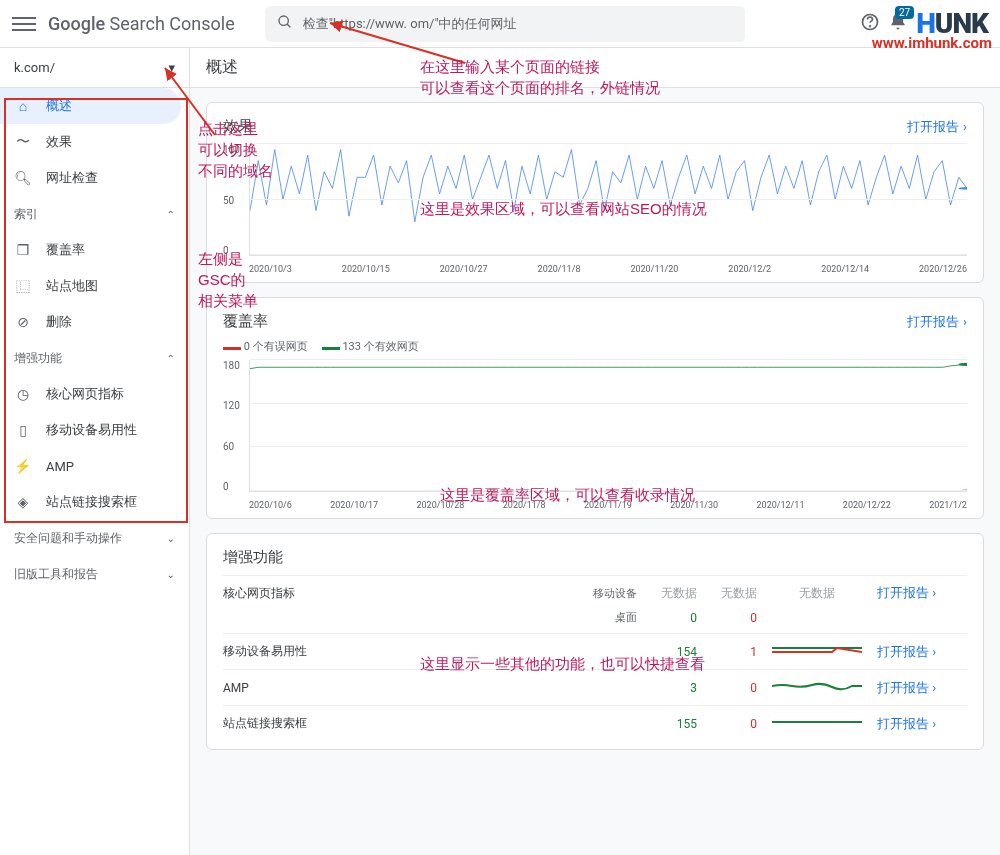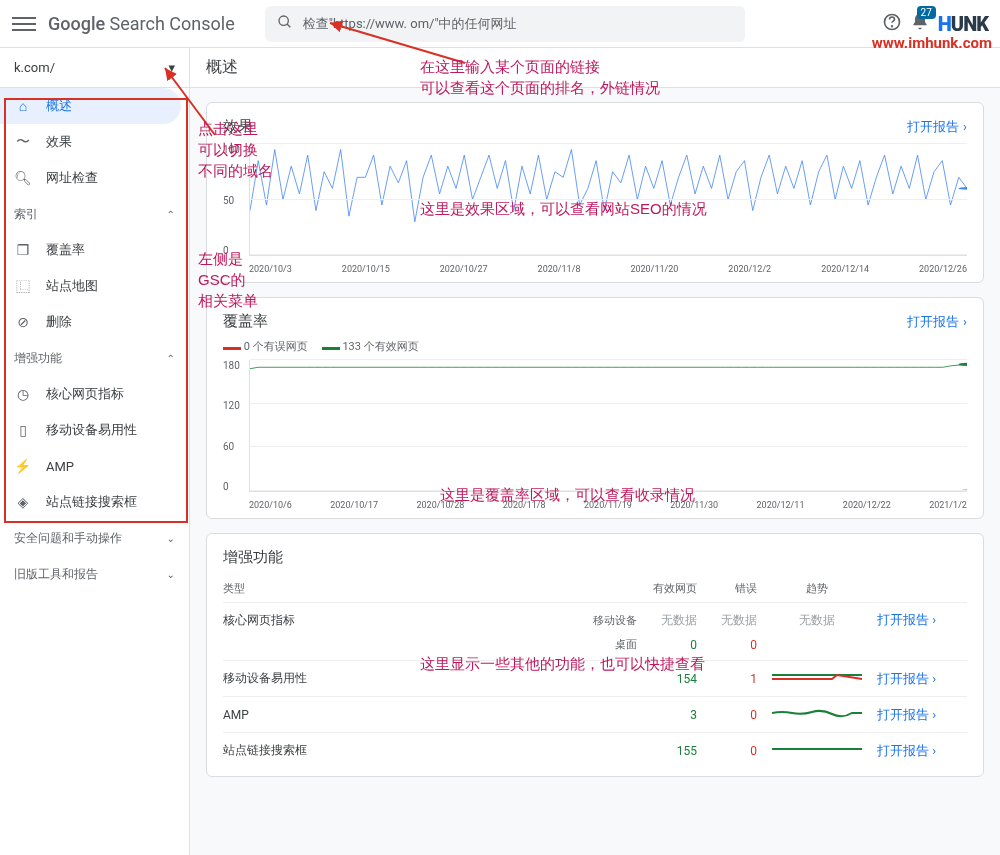--- a/index.html
+++ b/index.html
@@ -9,21 +9,21 @@
 .header { height: 48px; background: #fff; display: flex; align-items: center; padding: 0 12px; border-bottom: 1px solid #e0e0e0; }
 .hamburger { width: 24px; height: 24px; cursor: pointer; display: flex; flex-direction: column; justify-content: center; gap: 4px; margin-right: 12px; }
 .hamburger span { height: 2px; background: #5f6368; }
 .logo { font-size: 18px; color: #5f6368; font-weight: 400; margin-right: 20px; }
 .logo b { font-weight: 500; }
 .search-box { flex: 1; max-width: 480px; height: 36px; background: #f1f3f4; border-radius: 6px; display: flex; align-items: center; padding: 0 12px; color: #5f6368; margin-left: 10px; }
 .search-box .si { margin-right: 10px; }
 .header-right { margin-left: auto; display: flex; align-items: center; gap: 8px; }
 .badge { position: relative; }
 .badge-num { position: absolute; top: -6px; right: -6px; background: #0369a1; color: #fff; font-size: 10px; padding: 1px 4px; border-radius: 4px; }
-.hunk-logo { font-size: 20px; font-weight: 900; color: #2b3a4a; letter-spacing: -1px; }
+.hunk-logo { font-size: 28px; font-weight: 900; color: #2b3a4a; letter-spacing: -1px; }
 .hunk-logo .h1 { color: #1a73e8; }
 
 
 .layout { display: flex; height: calc(100% - 48px); }
 .sidebar { width: 190px; border-right: 1px solid #e0e0e0; background: #fff; overflow-y: auto; }
 .main { flex: 1; background: #f8f9fa; overflow-y: auto; padding: 0; }
 
 .domain-select { height: 40px; display: flex; align-items: center; padding: 0 14px; border-bottom: 1px solid #e0e0e0; color: #3c4043; font-size: 13px; cursor: pointer; }
 .domain-select .dd { margin-left: auto; }
 
@@ -255,28 +255,20 @@
             <div>2021/1/2</div>
           </div>
       </div>
     </div>
 
     <div class="card">
       <div class="card-head">
         <div class="card-title">增强功能</div>
       </div>
       <div class="enh-table">
-        <div class="enh-head">
-          <div class="c-type">类型</div>
-          <div class="c-sub"></div>
-          <div class="c-valid">有效网页</div>
-          <div class="c-err">错误</div>
-          <div class="c-trend">趋势</div>
-          <div class="c-open"></div>
-        </div>
         <div id="enh-rows">
             <div class="enh-row">
   <div class="c-type">核心网页指标</div>
   <div class="c-sub">移动设备</div>
   <div class="c-valid gray">无数据</div>
   <div class="c-err gray">无数据</div>
   <div class="c-trend gray">无数据</div>
   <div class="c-open">
                 <span class="open-report">打开报告 ›</span>
               </div>

